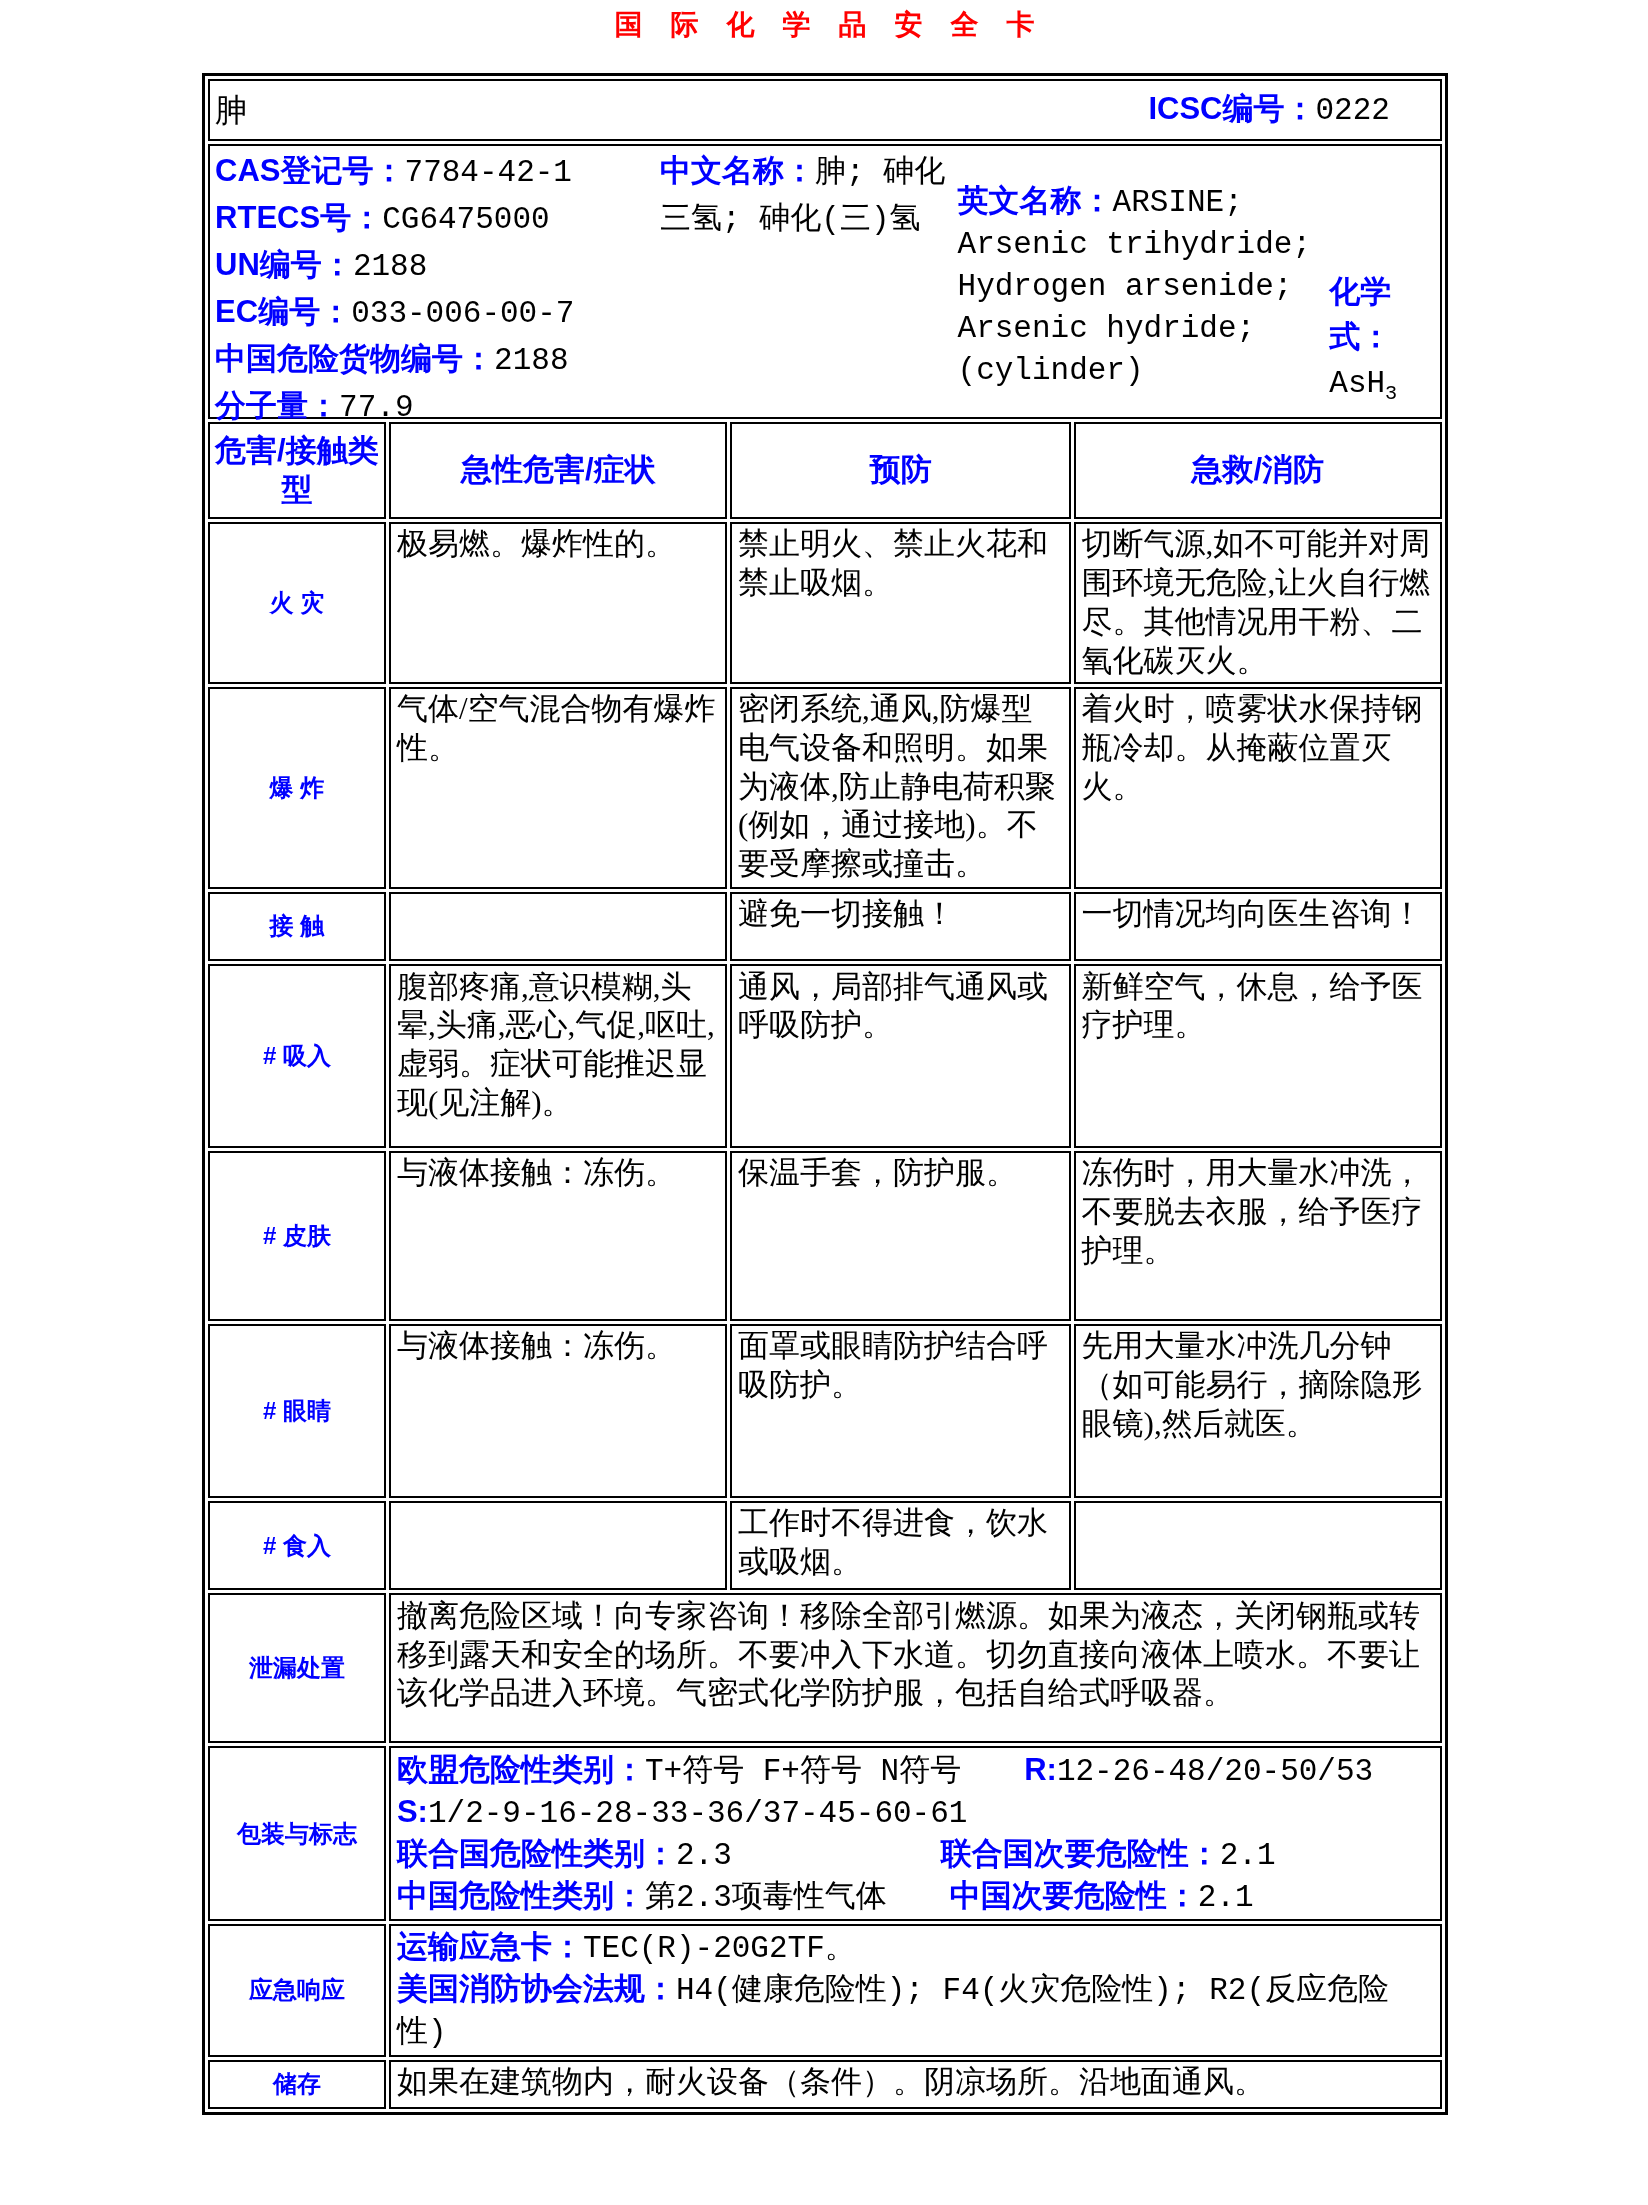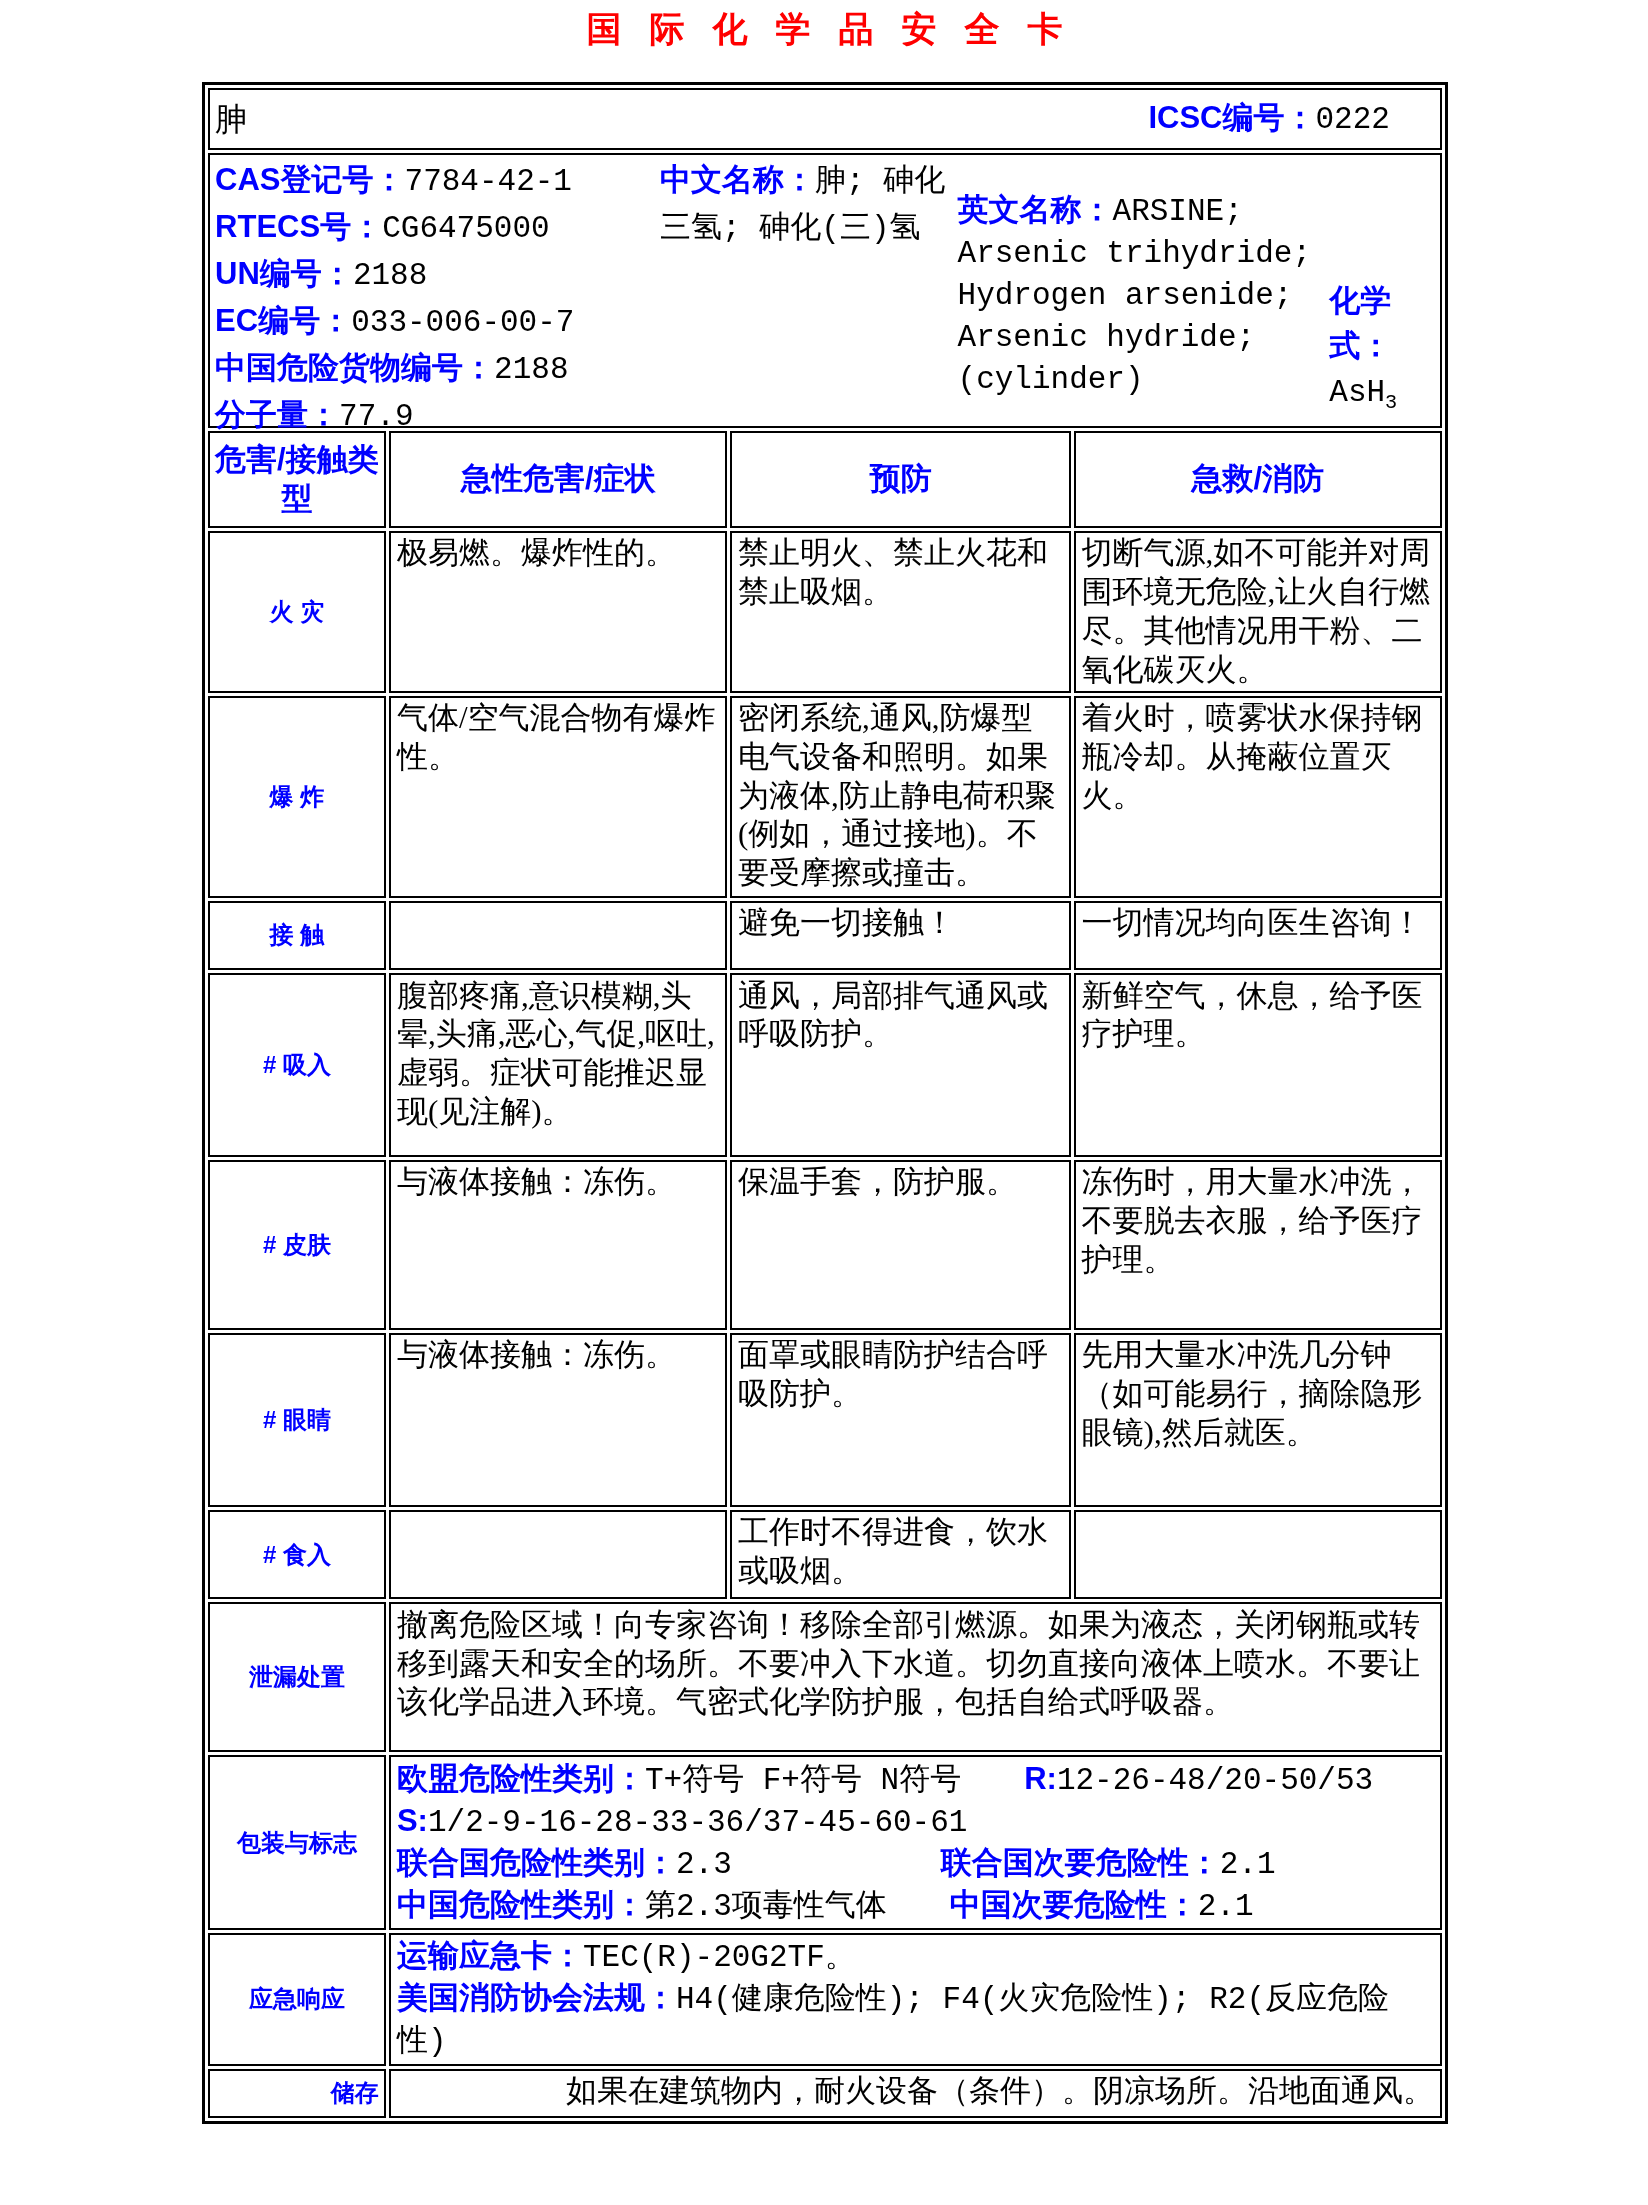--- a/index.html
+++ b/index.html
@@ -9,21 +9,21 @@
     color: #000000;
   }
   .page { width: 1649px; height: 2205px; overflow: hidden; }
 
   .title {
     margin: 5.6px 0 0 0;
     text-align: center;
     color: #ff0000;
     font-family: "Liberation Sans", "DejaVu Sans", sans-serif;
     font-weight: bold;
-    font-size: 35px;
+    font-size: 28px;
     letter-spacing: 28px;
     text-indent: 28px; 
   }
 
   table.card {
     width: 1246px;
     margin: 29px auto 0 auto;
     border: 3.5px solid #000;
     border-collapse: separate;
     border-spacing: 3.5px;
@@ -82,21 +82,21 @@
   tr.r1 td { height: 139px; }
   tr.r2 td { height: 195px; margin-top: 28px; }
   tr.r3 td { height: 63px; }
   tr.r4 td { height: 177px; }
   tr.r5 td { height: 163px; }
   tr.r6 td { height: 167px; }
   tr.r7 td { height: 83px; }
   tr.r-spill td { height: 143px; }
   tr.r-pack td { height: 163px; }
   tr.r-emer td { height: 111px; }
-  tr.r-stor td { height: 42px; text-align: right; }
+  tr.r-stor td { height: 42px; }
 
   .pack-line, .emer-line { line-height: 40px; }
   .gap-sm { margin-left: 63px; }
   .gap-lg { margin-left: 209px; }
 </style>
 </head>
 <body>
 
 <div class="page">
 

